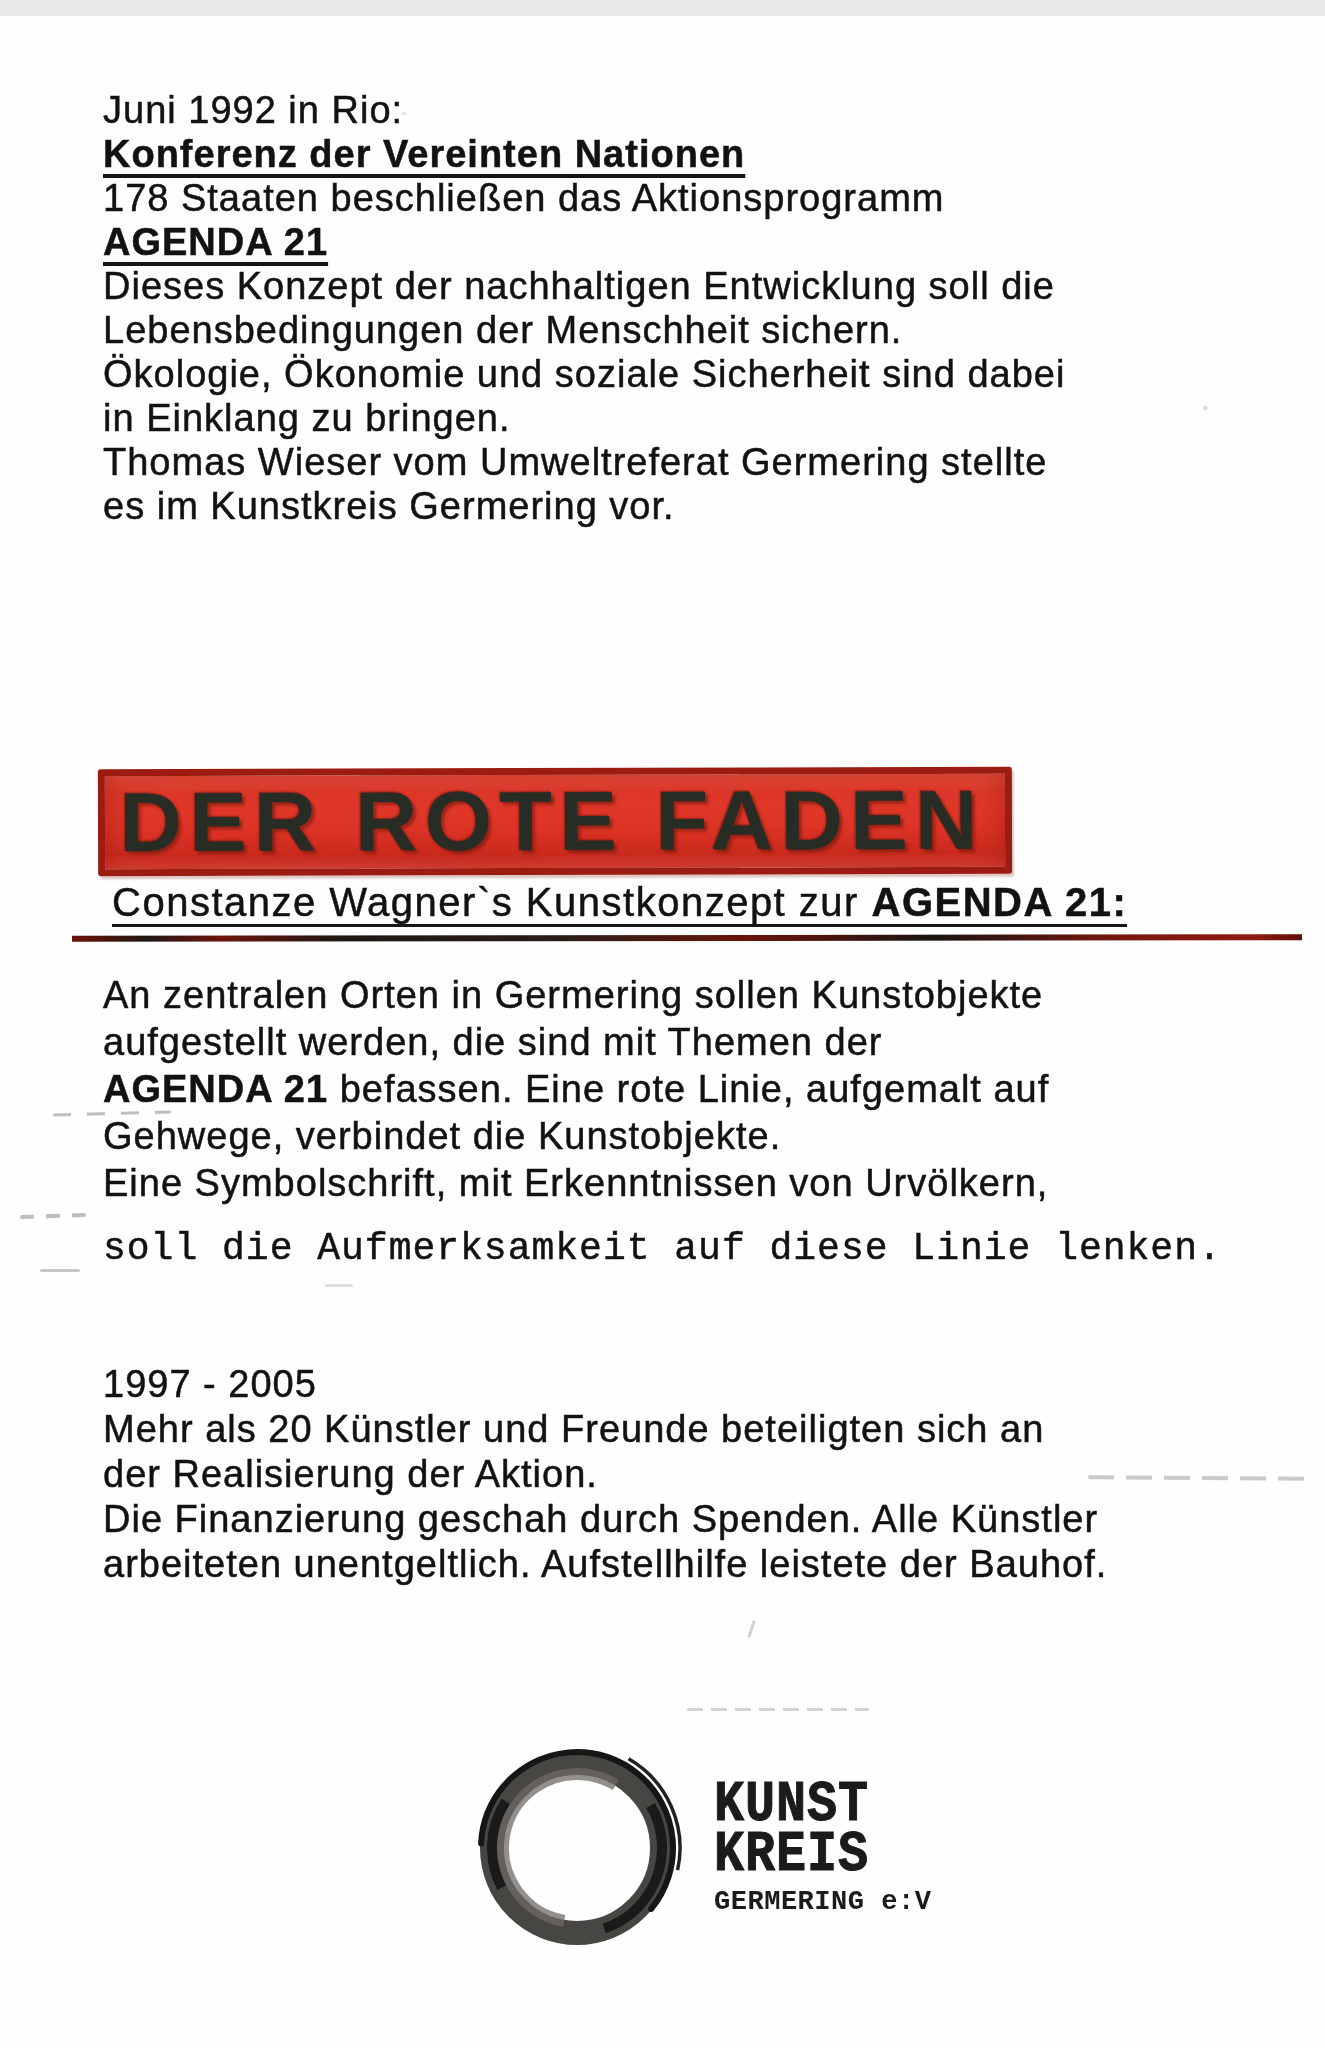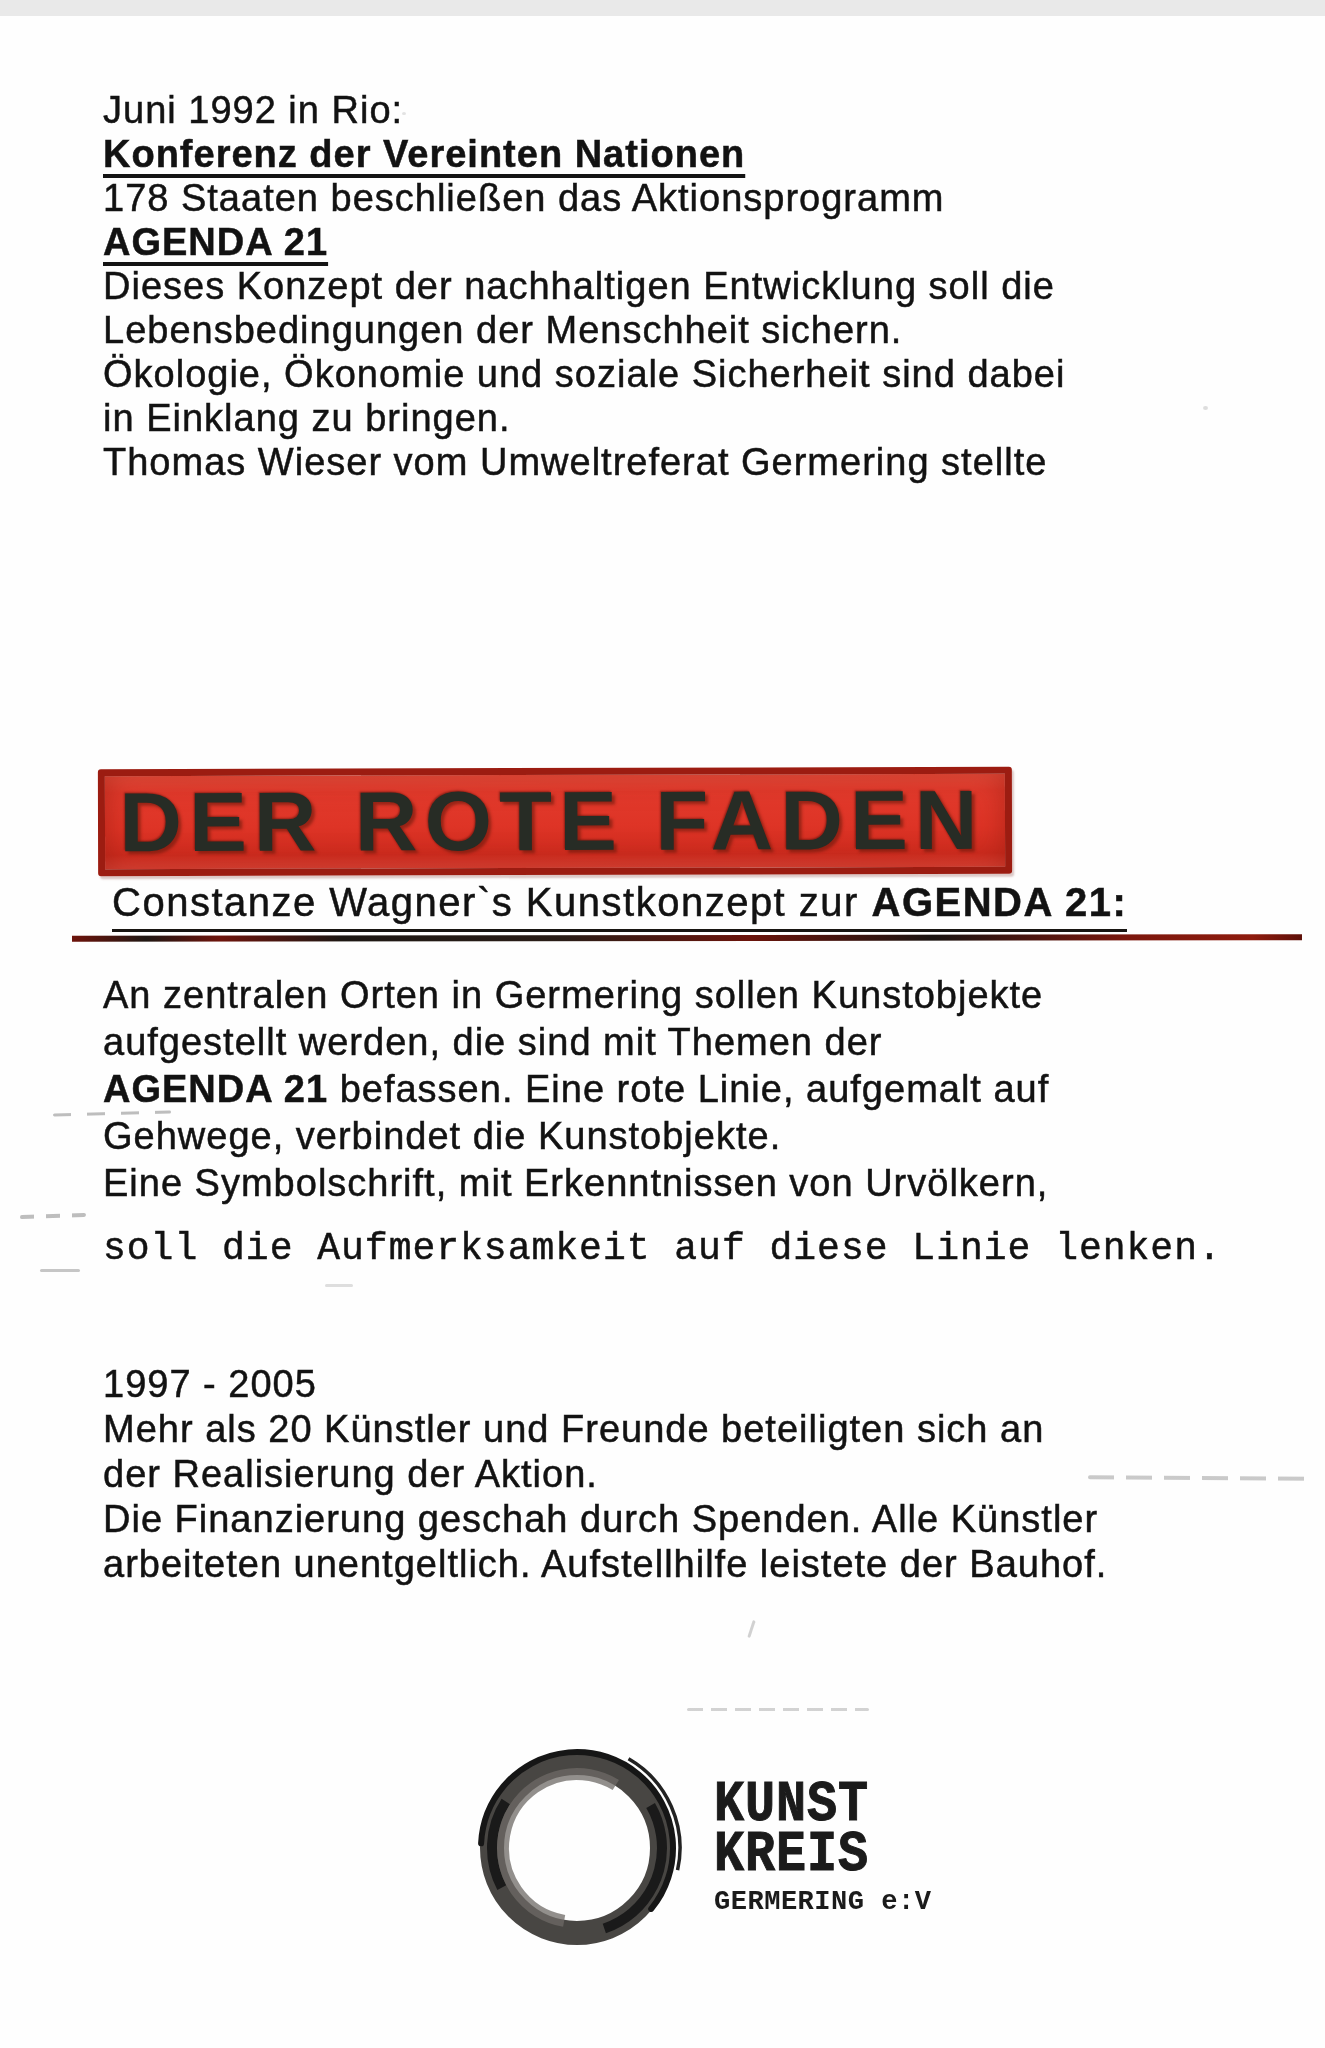--- a/index.html
+++ b/index.html
@@ -43,21 +43,21 @@
     color:#272c25; padding-left:14px; white-space:nowrap;
     transform:scaleX(1.03); transform-origin:left center;
     text-shadow:3px 3px 3px rgba(105,25,12,.6), -1px -1px 2px rgba(60,12,6,.5);
   }
   
   .subtitle{
     position:absolute; left:112px; top:864px;
     font-size:40px; letter-spacing:1.5px; white-space:nowrap;
     -webkit-text-stroke:0.5px #141414;
   }
-  .subtitle-inner{ border-bottom:3px solid #181512; padding-bottom:5px; }
+  .subtitle-inner{ border-bottom:3px solid #181512; }
   .heavy-underline{
     position:absolute; left:72px; top:919px; width:1230px; height:6px;
     background:linear-gradient(90deg,#6e130b,#201713 6%,#6e140c 12%,#1d1713 22%,#2a1d17 40%,#6b140b 55%,#1b1512 70%,#7c170d 86%,#8e1b0e 96%,#5e1009);
     transform:rotate(-0.08deg);
   }
   
   .logo-circle{ position:absolute; left:455px; top:1708px; }
   .wordmark{ position:absolute; left:714px; top:1764px; color:#1b1b1b;font-family:Liberation Mono, monospace; }
   .wm1{
     font-size:57px; font-weight:800; line-height:50px; letter-spacing:1px;
@@ -96,20 +96,21 @@
   <section class="para intro">
       <div class="line"><span>Juni 1992 in Rio:</span></div>
       <div class="line"><span class="b u">Konferenz der Vereinten Nationen</span></div>
       <div class="line"><span>178 Staaten beschließen das Aktionsprogramm</span></div>
       <div class="line"><span class="b u">AGENDA 21</span></div>
       <div class="line"><span>Dieses Konzept der nachhaltigen Entwicklung soll die</span></div>
       <div class="line"><span>Lebensbedingungen der Menschheit sichern.</span></div>
       <div class="line"><span>Ökologie, Ökonomie und soziale Sicherheit sind dabei</span></div>
       <div class="line"><span>in Einklang zu bringen.</span></div>
       <div class="line"><span>Thomas Wieser vom Umweltreferat Germering stellte</span></div>
+      <div class="line"><span>es im Kunstkreis Germering vor.</span></div>
     </section>
 
   <div class="banner">
     <span class="banner-text">DER ROTE FADEN</span>
   </div>
 
   <div class="subtitle">
     <span class="subtitle-inner"><span>Constanze Wagner`s Kunstkonzept zur </span><strong>AGENDA 21:</strong></span>
   </div>
   <div class="heavy-underline"></div>

